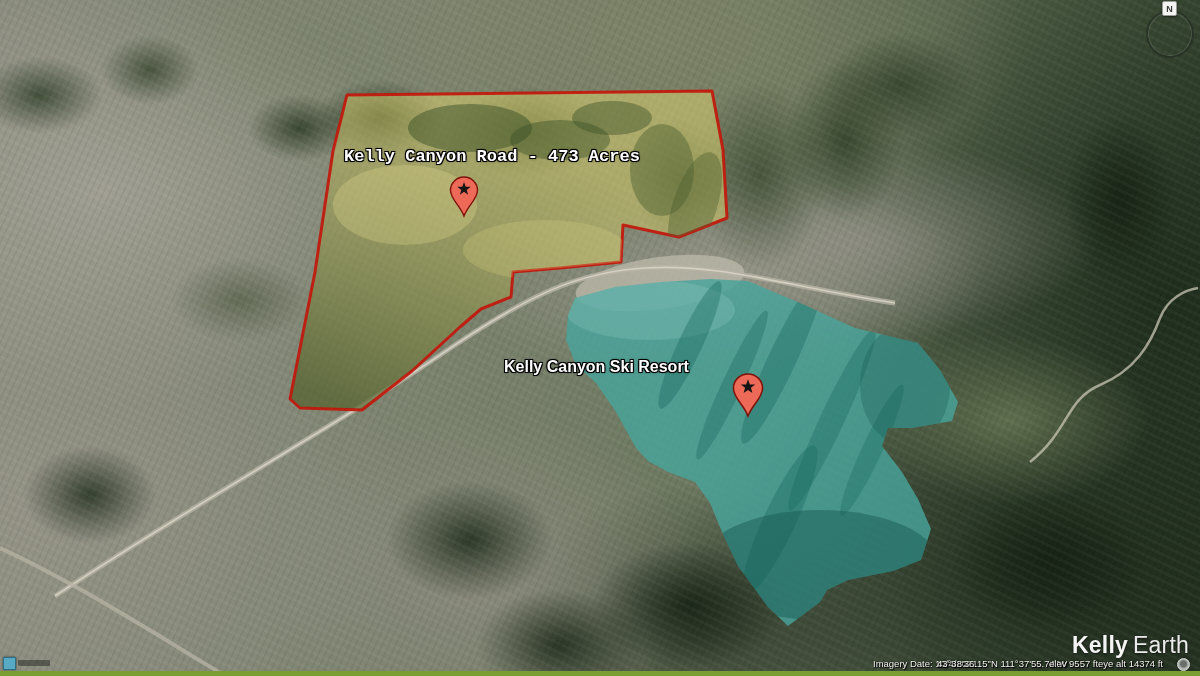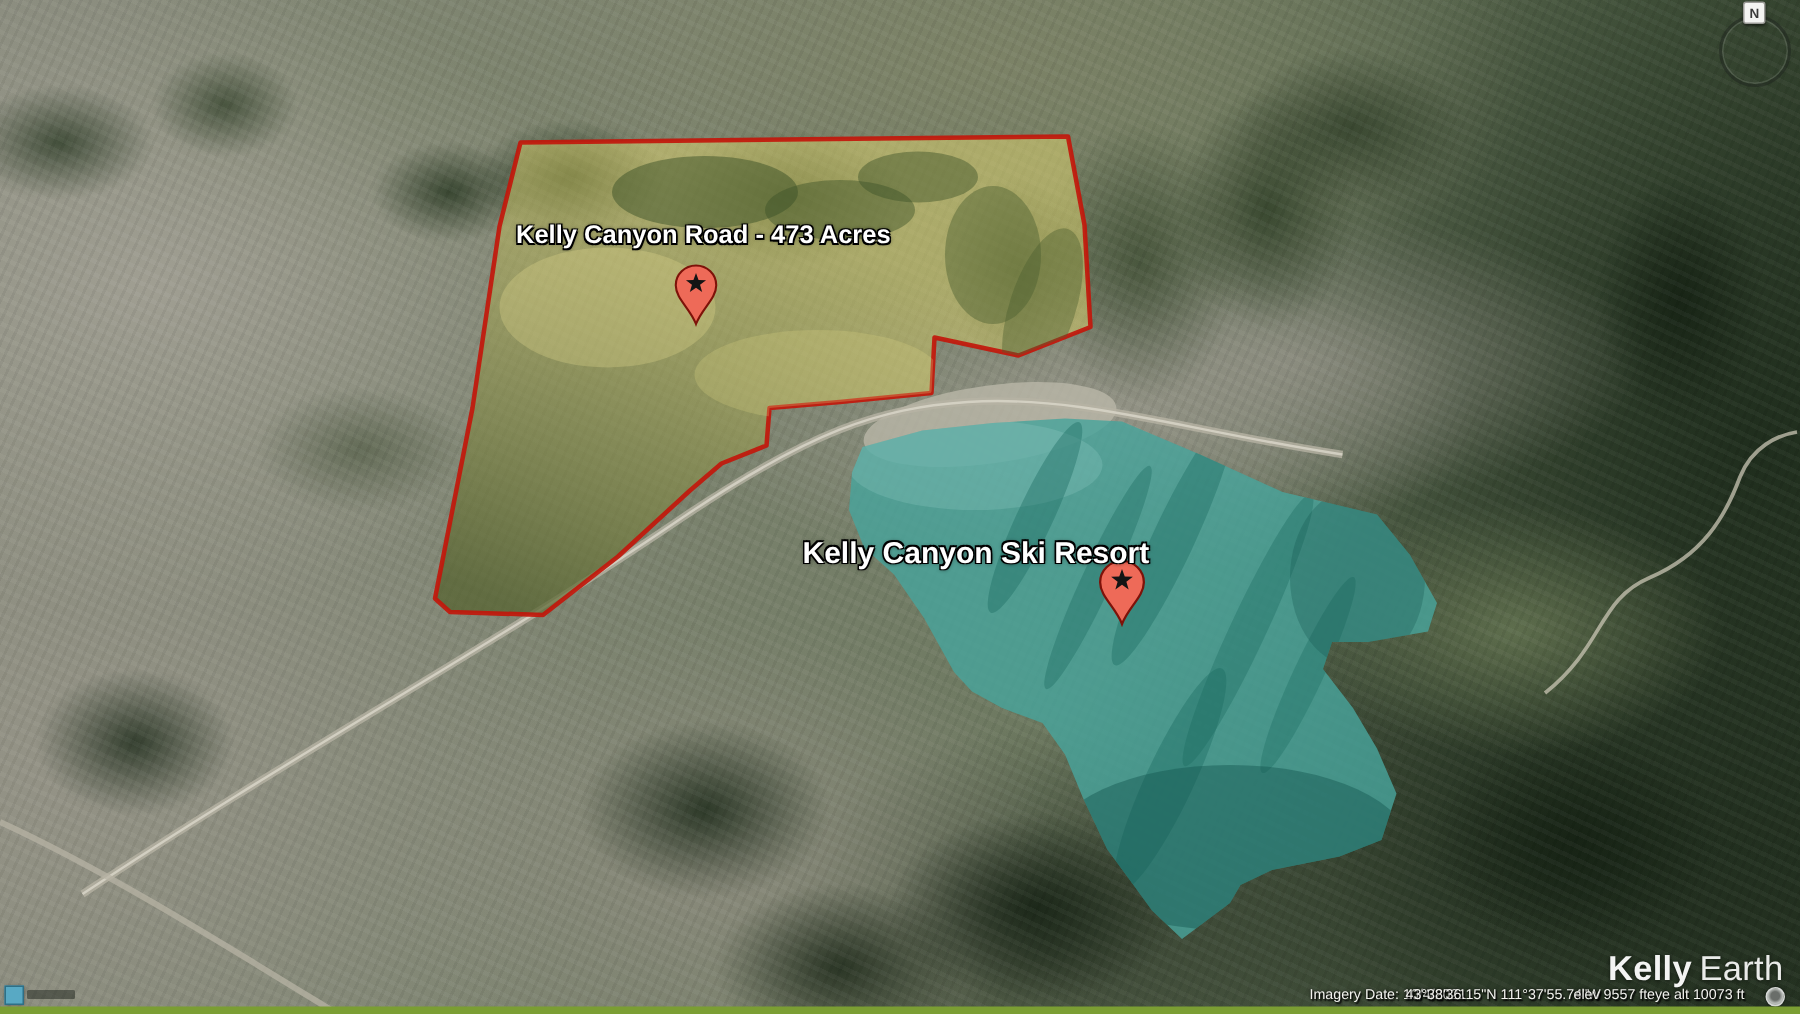--- a/index.html
+++ b/index.html
@@ -51,22 +51,22 @@
     background-image:
       repeating-linear-gradient(115deg, rgba(0,0,0,.06) 0 2px, rgba(0,0,0,0) 2px 6px),
       repeating-linear-gradient(25deg, rgba(255,255,255,.045) 0 3px, rgba(255,255,255,0) 3px 8px);
     opacity:.8;
   }
   svg.overlay{position:absolute;left:0;top:0;}
   .map-label{
     position:absolute;color:#fff;font-weight:bold;white-space:nowrap;
     text-shadow:-1px -1px 0 #000,1px -1px 0 #000,-1px 1px 0 #000,1px 1px 0 #000,0 0 3px rgba(0,0,0,.9);
   }
-  #label-parcel1{left:344px;top:147px;font-size:17px;}
-  #label-parcel2{left:535px;top:358px;font-size:20px;}
+  #label-parcel1{left:344px;top:147px;font-size:17px;font-family:Liberation Mono, monospace;}
+  #label-parcel2{left:504px;top:358px;font-size:16px;}
   
   #compass{position:absolute;left:1146px;top:10px;width:44px;height:44px;border-radius:50%;
     border:2px solid rgba(30,36,30,.5);box-shadow:inset 0 0 0 1px rgba(255,255,255,.12);}
   #compass-n{position:absolute;left:1162px;top:1px;width:13px;height:13px;background:#f4f4f2;
     border:1px solid #9a9a96;border-radius:2px;display:flex;align-items:center;justify-content:center;
     font-size:9px;font-weight:bold;color:#3a3a3a;box-shadow:0 1px 2px rgba(0,0,0,.5);}
   
   #watermark{position:absolute;left:1072px;top:632px;font-size:23px;color:#fff;
     text-shadow:0 1px 3px rgba(0,0,0,.6);letter-spacing:.2px;white-space:nowrap;}
   #watermark .brand{font-weight:600;opacity:.95;}
@@ -168,21 +168,21 @@
     <span>N</span>
   </div>
 
   <div id="watermark">
     <span class="brand">Kelly</span><span class="product">Earth</span>
   </div>
 
   <div class="status-text" id="status-date">Imagery Date: 10/4/2021</div>
   <div class="status-text" id="status-coords">43°38'36.15"N  111°37'55.74"W</div>
   <div class="status-text" id="status-elev">elev  9557 ft</div>
-  <div class="status-text" id="status-eyealt">eye alt  10073 ft</div>
+  <div class="status-text" id="status-eyealt">eye alt  14374 ft</div>
   <div id="status-globe-icon"></div>
 
   <div id="attrib-icon"></div>
   <div id="attrib-smudge"></div>
 
   <div id="bottom-strip"></div>
 
 </div>
 
 </body></html>

